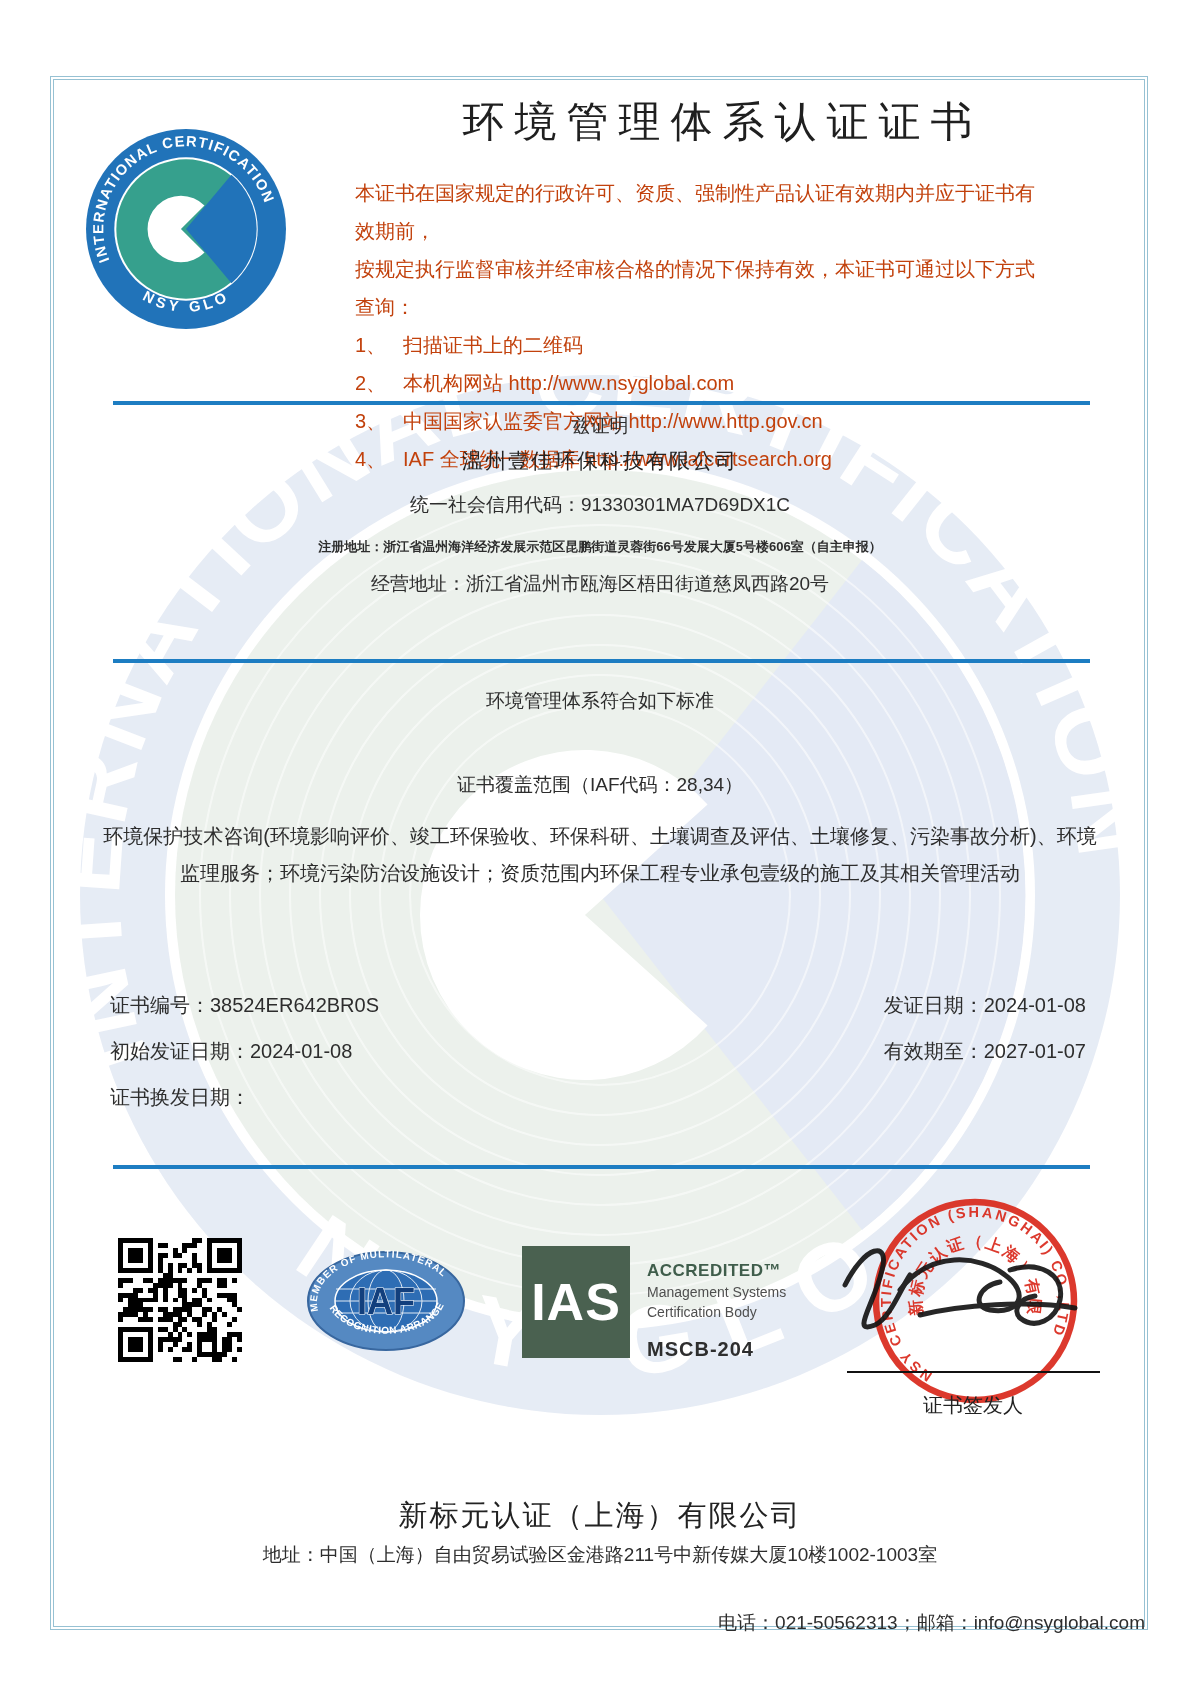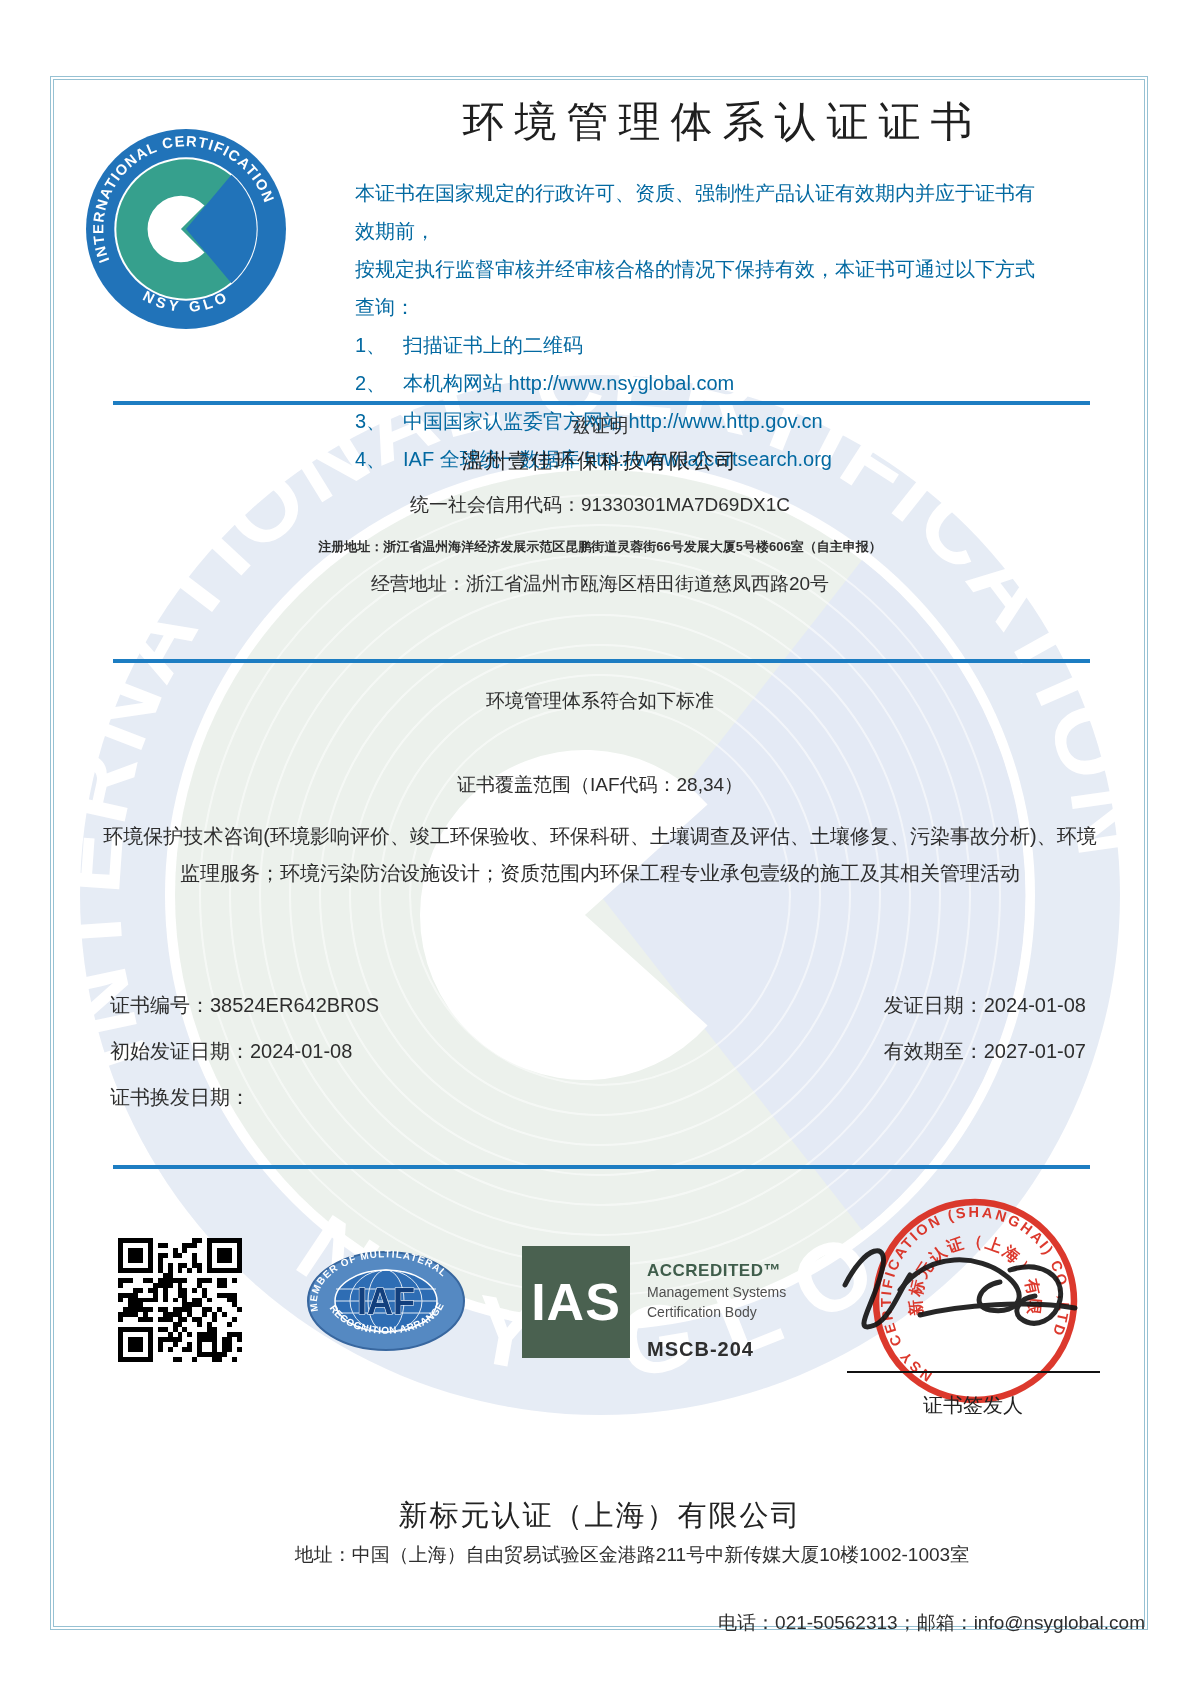--- a/index.html
+++ b/index.html
@@ -14,42 +14,42 @@
     position:absolute; left:50px; top:76px; width:1096px; height:1552px;
     border:1px solid #96c1d3; pointer-events:none;
   }
   .frame::before{
     content:""; position:absolute; inset:2px; border:1px solid #96c1d3;
   }
   .title{
     left:355px; top:94px; width:735px; text-align:center;
     font-size:42px; letter-spacing:10px; color:#1f1f1f; font-weight:500;
   }
-  .intro{left:355px; top:174px; width:690px; font-size:20px; line-height:38px; color:#0369a1;}
+  .intro{left:355px; top:174px; width:690px; font-size:20px; line-height:38px; color:#c2410c;}
   .qrow{display:flex;}
   .qnum{width:34px; flex:0 0 34px;}
   .qtext{padding-left:14px;}
   .sep{left:113px; width:977px; height:4px; background:#1d7dc2;}
   .sep1{top:401px;} .sep2{top:659px;} .sep3{top:1165px;}
   .center-line{left:55px; width:1090px; text-align:center;}
   .zhengming{top:413px; font-size:19px;}
   .company{top:447px; font-size:21px; color:#222; letter-spacing:2px;}
   .credit{top:492px; font-size:19px;}
   .addr1{top:538px; font-size:13px;font-weight:bold;}
   .addr2{top:571px; font-size:19px;}
   .std-head{top:671px; font-size:19px;margin-top:17px;}
   .std-code{top:706px; font-size:38px; font-weight:bold; color:#1c1c1c; letter-spacing:1px;}
   .scope-label{top:772px; font-size:19px;}
   .scope-text{left:100px; top:818px; width:1000px; text-align:center; font-size:20px; line-height:37px;}
   .fields-left{left:110px; top:982px; font-size:20px; line-height:46px;}
   .fields-right{left:600px; top:982px; width:486px; text-align:right; font-size:20px; line-height:46px;}
   .sig-line{left:847px; top:1371px; width:253px; height:2px; background:#111;}
   .signer{left:868px; top:1392px; width:210px; text-align:center; font-size:20px; color:#222;}
   .footer-org{top:1496px; font-size:29px; color:#222; letter-spacing:2px;}
-  .footer-addr{top:1542px; font-size:19px;padding-left:32px;}
+  .footer-addr{top:1542px; font-size:19px;}
   .footer-contact{top:1610px; font-size:19px;text-align:right;}
   
   .ias-box{
     left:522px; top:1246px; width:108px; height:112px; background:#4a6150;
     display:flex; align-items:center; justify-content:center;
     color:#fff; font-size:52px; font-weight:bold; letter-spacing:1px;
   }
   .ias-text{left:647px; top:1262px; line-height:1;}
   .ias-accredited{font-size:17px; font-weight:bold; color:#3f5d4b; letter-spacing:.5px;}
   .ias-sub{font-size:14px; color:#4f4f4f; margin-top:6px;}

